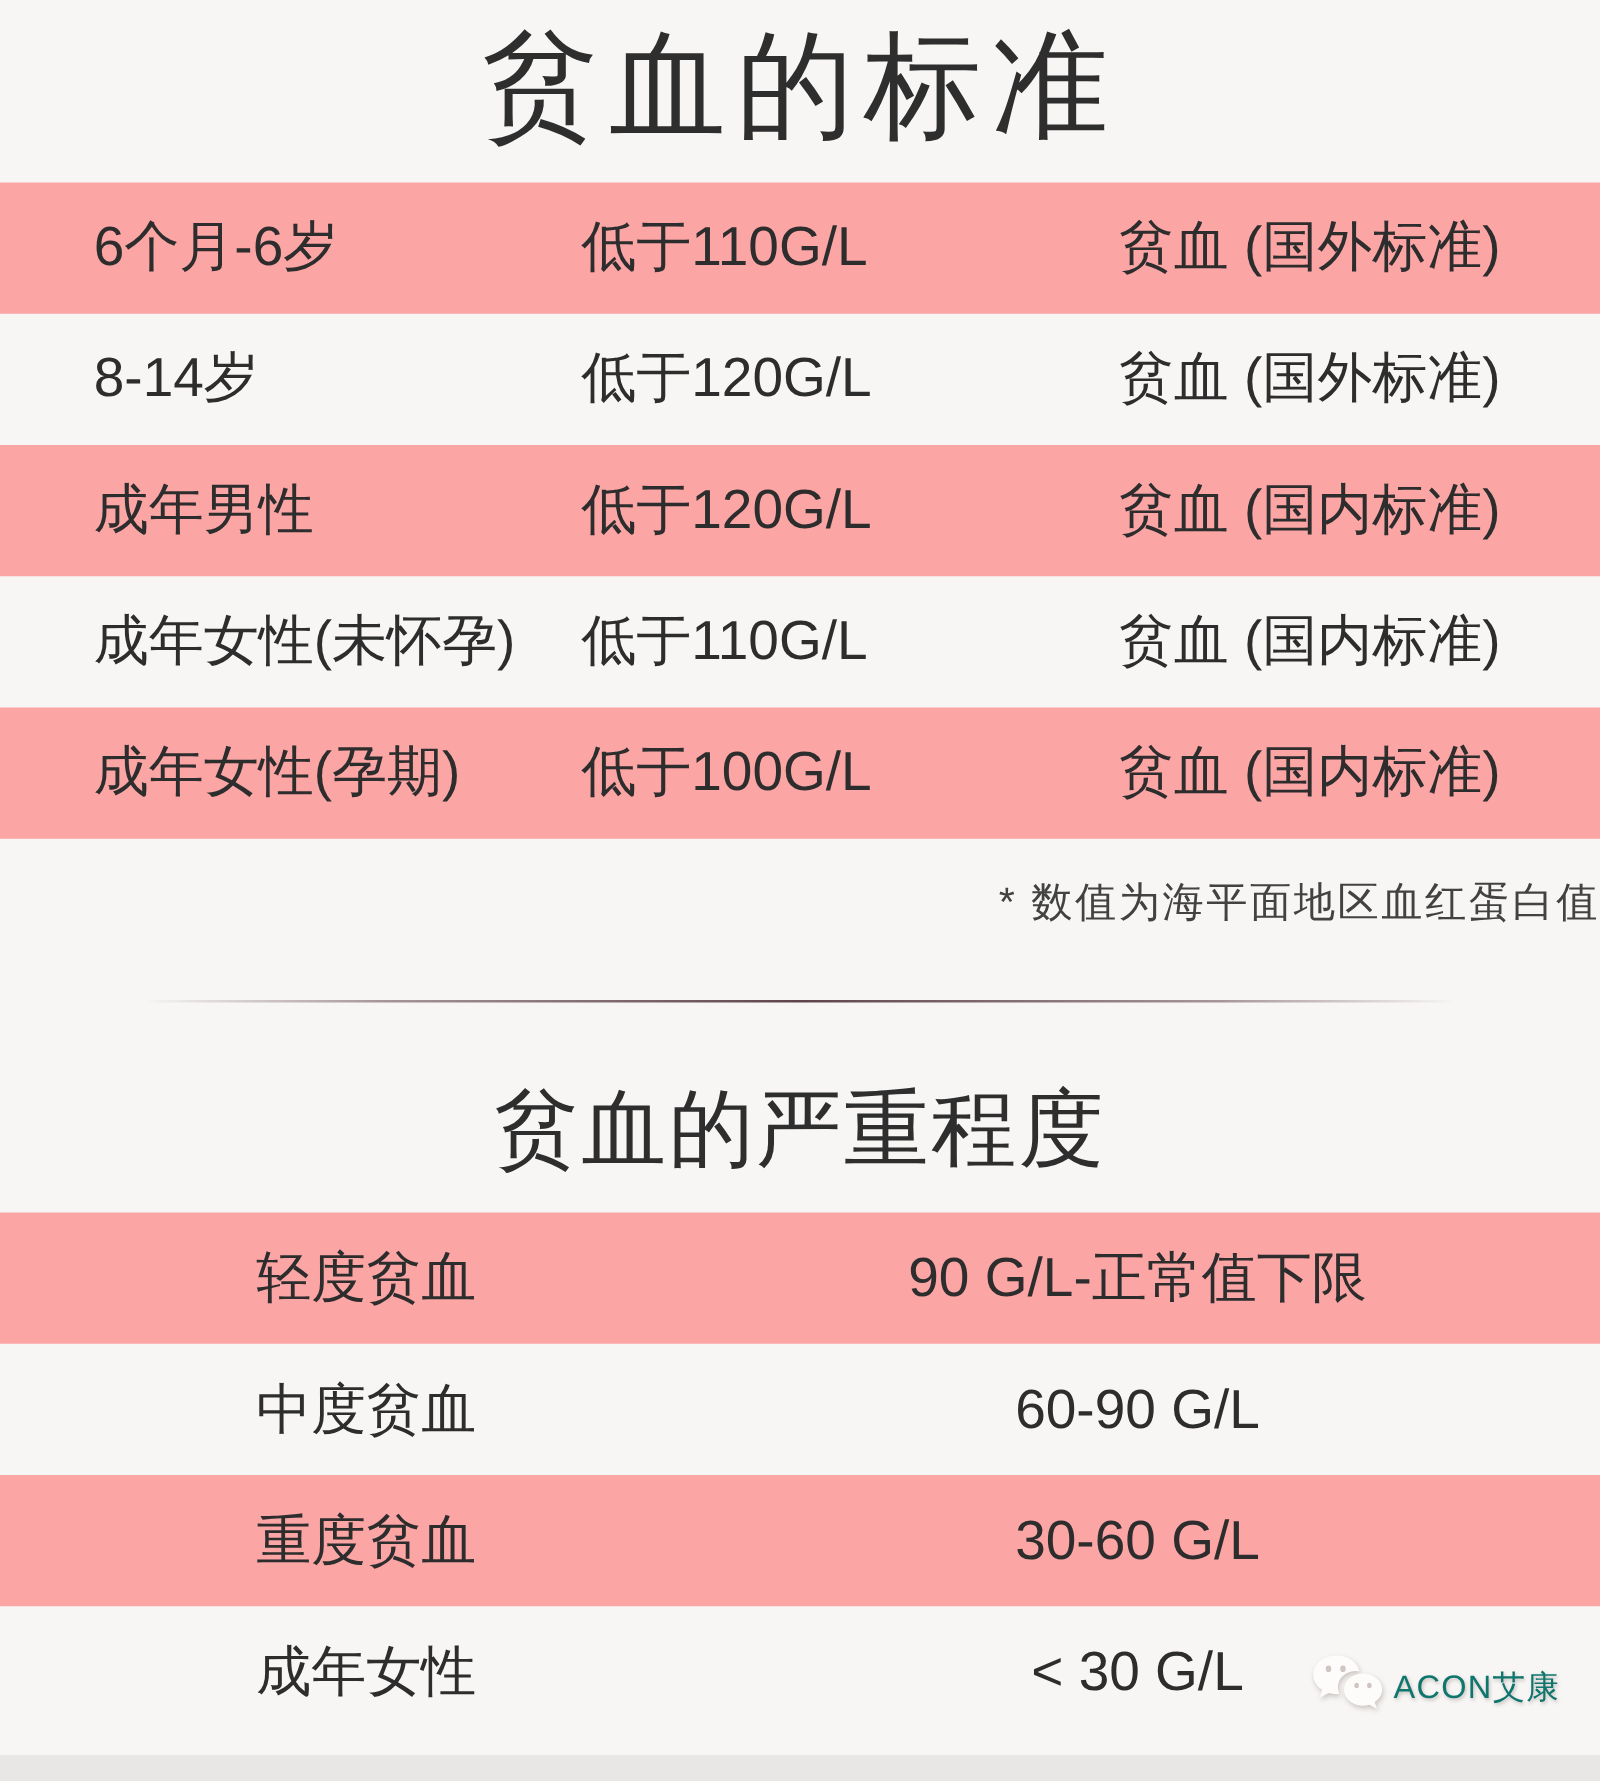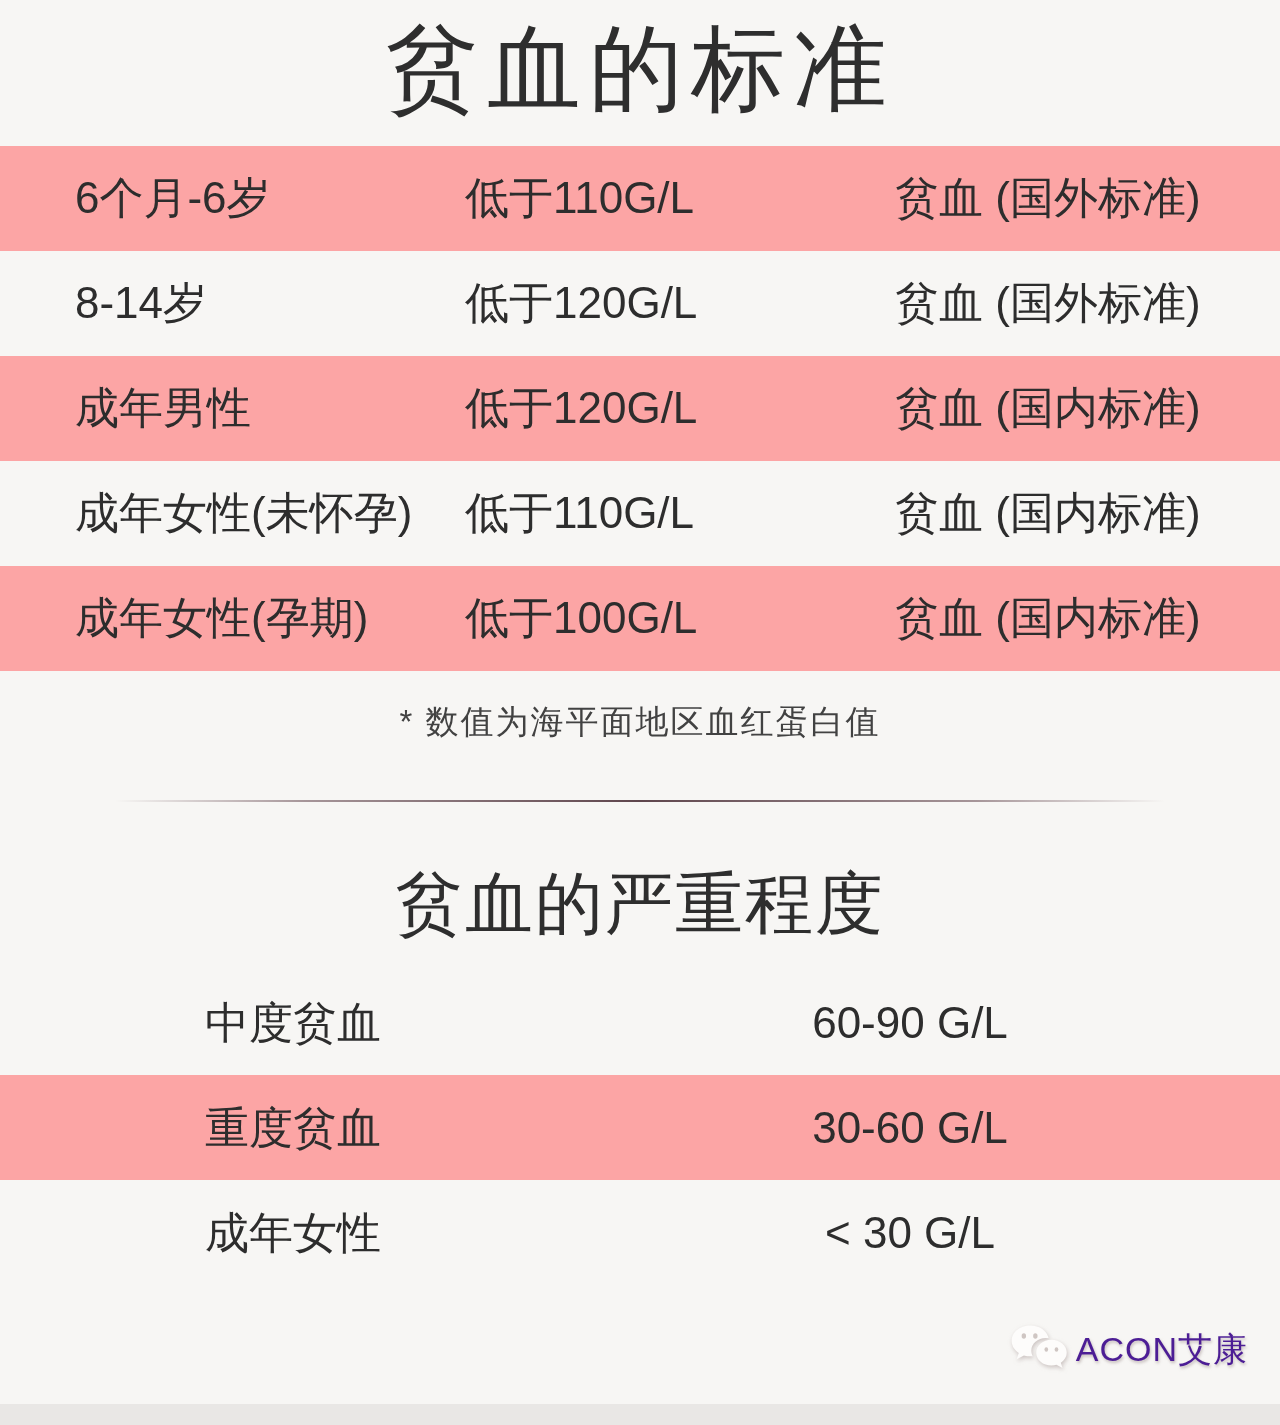--- a/index.html
+++ b/index.html
@@ -52,21 +52,21 @@
   .t1c1 { width: 465px; padding-left: 75px; }
   .t1c2 { width: 430px; }
   .t1c3 { flex: 1; padding-right: 60px; }
 
   
   .t2c1 { width: 540px; padding-left: 205px; }
   .t2c2 { width: 740px; text-align: center; }
 
   .footnote {
     margin-top: 28px;
-    text-align: center;
+    text-align: right;
     font-size: 33px;
     line-height: 1.4;
     color: #424242;
     letter-spacing: 2px;
   }
 
   .divider {
     margin: 55px auto 0;
     width: 1050px;
     height: 2px;
@@ -84,24 +84,24 @@
     bottom: 28px;
     display: flex;
     align-items: center;
     gap: 8px;
     pointer-events: none;
   }
   .watermark svg {
     filter: drop-shadow(1px 2px 2px rgba(165, 152, 150, 0.55));
   }
   .watermark-text {
-    font-size: 34px;
+    font-size: 26px;
     font-weight: 300;
     letter-spacing: 1px;
-    color: #4c1d95;
+    color: #0f766e;
     text-shadow: 1px 2px 3px rgba(165, 152, 150, 0.6);
   }
 </style>
 </head>
 <body>
 
 <div class="page">
 
   <h1 class="main-title">贫血的标准</h1>
 
@@ -133,20 +133,24 @@
     </div>
   </div>
 
   <div class="footnote">* 数值为海平面地区血红蛋白值</div>
 
   <div class="divider"></div>
 
   <h2 class="section-title">贫血的严重程度</h2>
 
   <div>
+    <div class="row pink">
+      <div class="t2c1">轻度贫血</div>
+      <div class="t2c2">90 G/L-正常值下限</div>
+    </div>
     <div class="row">
       <div class="t2c1">中度贫血</div>
       <div class="t2c2">60-90 G/L</div>
     </div>
     <div class="row pink">
       <div class="t2c1">重度贫血</div>
       <div class="t2c2">30-60 G/L</div>
     </div>
     <div class="row">
       <div class="t2c1">成年女性</div>

